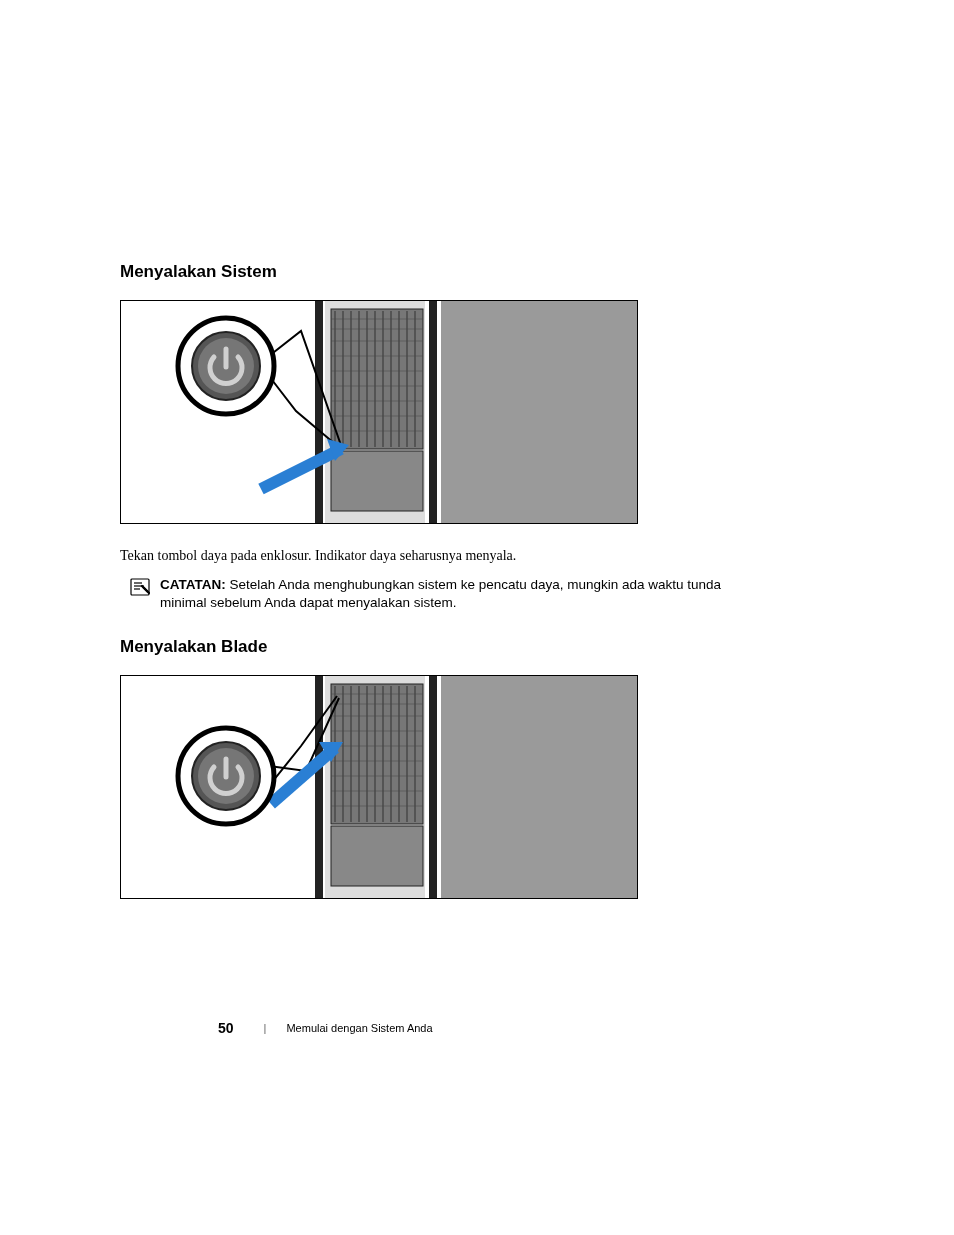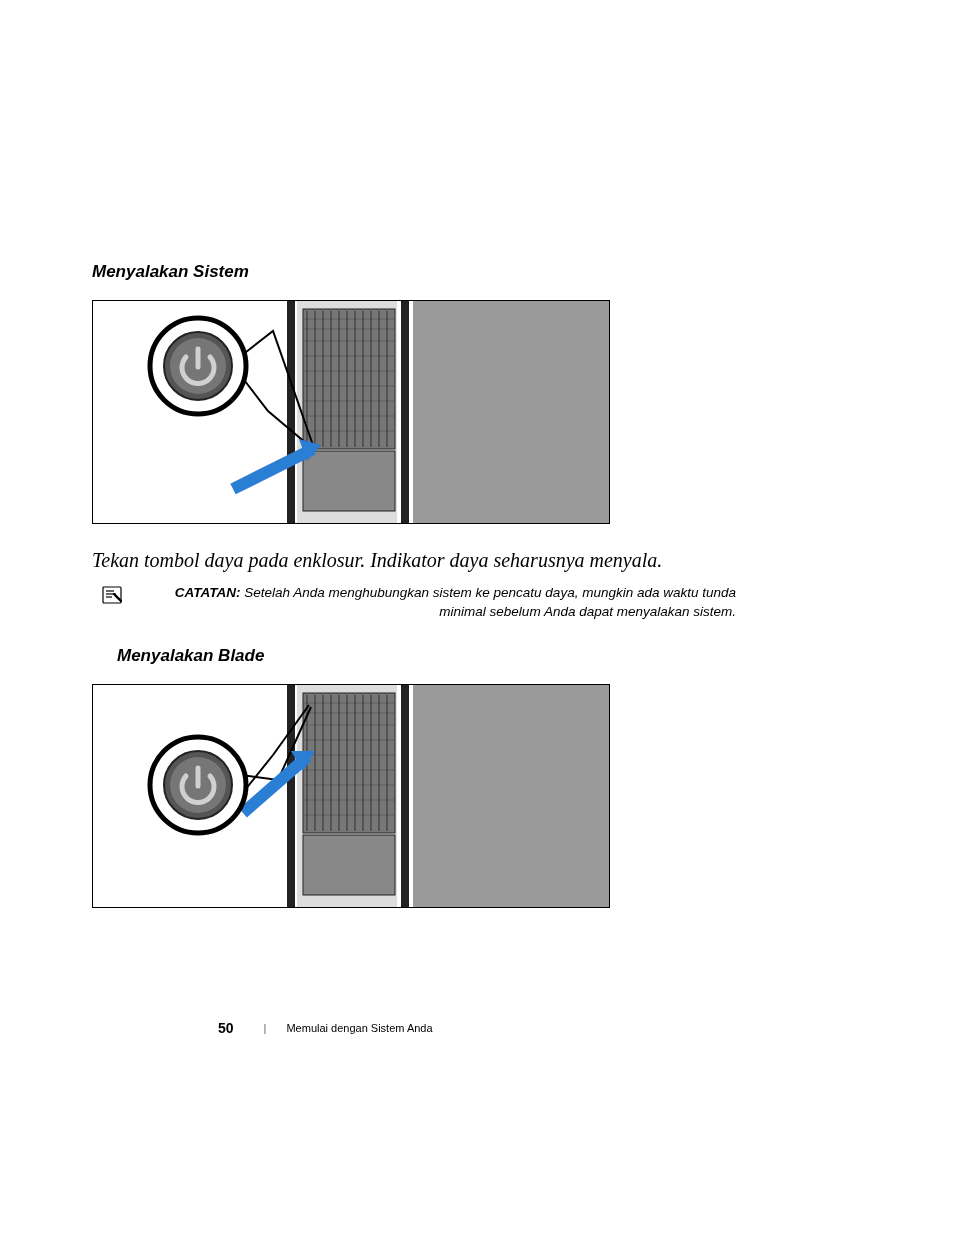--- a/index.html
+++ b/index.html
@@ -5,60 +5,58 @@
   * { margin: 0; padding: 0; box-sizing: border-box; }
   body {
     width: 954px;
     height: 1235px;
     background: #fff;
     font-family: Georgia, 'Times New Roman', serif;
     color: #000;
     position: relative;
   }
   .page {
-    padding: 262px 218px 0 92px;
-    font-style: italic;
+    padding: 262px 218px 0 120px;
   }
   .heading {
     font-family: 'Helvetica Neue', Helvetica, Arial, sans-serif;
     font-weight: 700;
     font-size: 17px;
     margin-bottom: 18px;
     letter-spacing: 0px;
   }
   .figure-box {
     border: 1px solid #000;
     width: 518px;
     height: 224px;
     margin-bottom: 22px;
     position: relative;
     overflow: hidden;
     background: #fff;
   }
   .body-text {
-    font-size: 20px;
+    font-size: 14px;
     line-height: 1.4;
     margin-bottom: 10px;
   }
   .note-row {
     display: flex;
     gap: 10px;
     margin-bottom: 24px;
     align-items: flex-start;
     padding-left: 10px;
   }
   .note-icon {
     flex: 0 0 auto;
     margin-top: 2px;
   }
   .note-text {
     font-family: 'Helvetica Neue', Helvetica, Arial, sans-serif;
     font-size: 13.5px;
     line-height: 1.4;
-    text-align: right;
   }
   .note-label {
     font-weight: 700;
   }
   .footer {
     position: absolute;
     left: 218px;
     top: 1020px;
     display: flex;
     align-items: center;
@@ -70,21 +68,21 @@
     margin-right: 30px;
   }
   .footer-sep {
     color: #666;
     margin-right: 20px;
     font-size: 11px;
   }
   .footer-title {
     font-size: 11px;
   }
-  .sec2-start { margin-top: 2px; margin-left: 25px; }
+  .sec2-start { margin-top: 2px; }
 </style>
 </head>
 <body>
 
 <div class="page">
 
   <h2 class="heading">Menyalakan Sistem</h2>
 
   <div class="figure-box">
     <svg viewBox="0 0 518 224" width="518" height="224">

